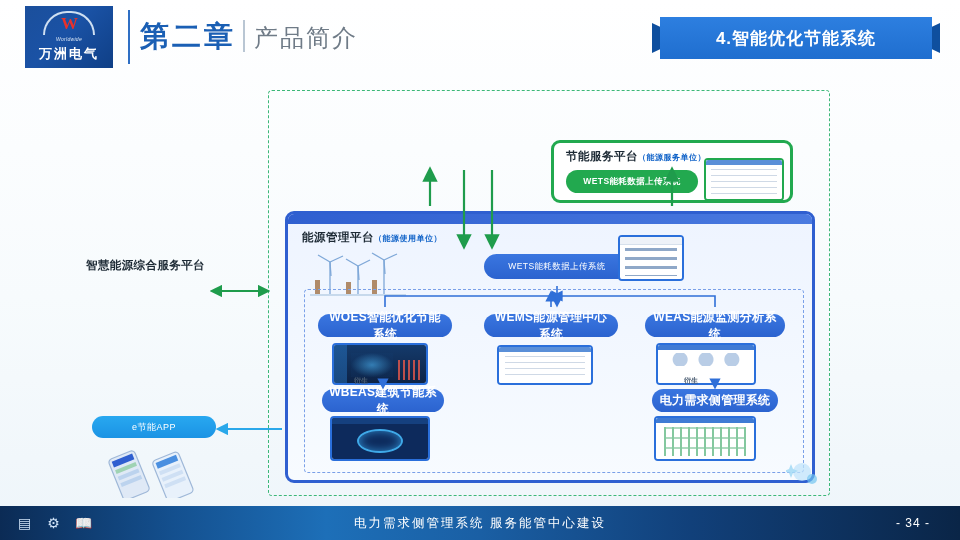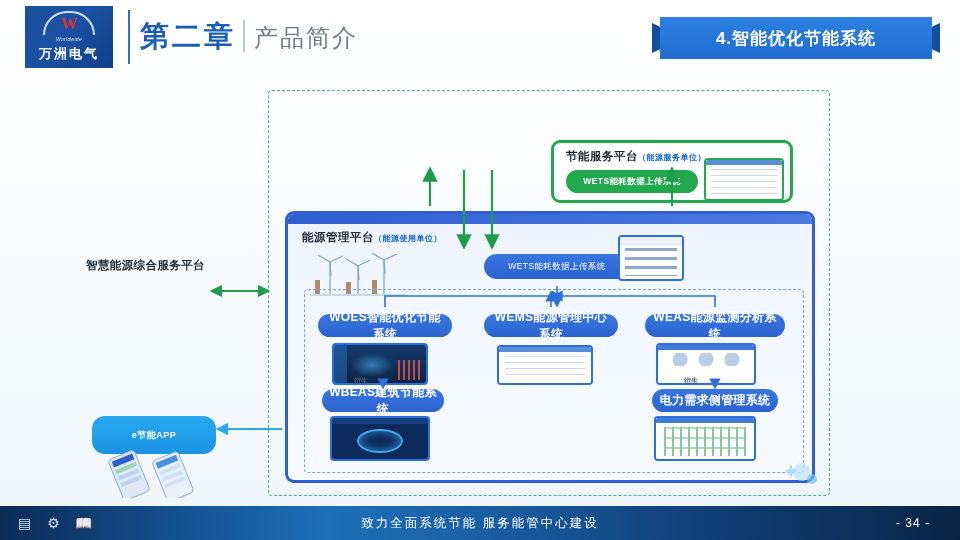--- a/index.html
+++ b/index.html
@@ -239,23 +239,23 @@
     position: absolute; left: 86px; top: 180px;
     font-size: 11.5px; font-weight: bold; color: #1d2a35; letter-spacing: .4px;
   }
   .left-green-pill {
     position: absolute; left: 96px; top: 202px; width: 112px; height: 23px;
     background: linear-gradient(180deg,#2dbd63,#1fa551); border-radius: 5px;
     color: #fff; font-size: 8.2px; font-weight: bold; letter-spacing: .3px;
     display: flex; align-items: center; justify-content: center;
   }
   .left-blue-pill {
-    position: absolute; left: 92px; top: 338px; width: 124px; height: 38px;
+    position: absolute; left: 92px; top: 338px; width: 124px; height: 22px;
     background: linear-gradient(180deg,#28a8f0,#1b93e4); border-radius: 13px;
-    color: #fff; font-size: 9px; font-weight: bold; letter-spacing: .5px;
+    color: #fff; font-size: 9px; font-weight: normal; letter-spacing: .5px;
     display: flex; align-items: center; justify-content: center;
   }
   .phones { position: absolute; left: 98px; top: 368px; width: 120px; height: 52px; }
 
   .arrows { position: absolute; left: 0; top: 0; width: 960px; height: 428px; }
 
   .sparkle {
     position: absolute; right: 140px; bottom: 18px; width: 34px; height: 30px;
     opacity: .9;
   }
@@ -464,17 +464,17 @@
       </svg>
     </div>
   </div>
 
   <div class="footer">
     <div class="footer-icons">
       <span>▤</span>
       <span>⚙</span>
       <span>📖</span>
     </div>
-    <div class="footer-text">致力全面系统节能  服务能管中心建设</div>
+    <div class="footer-text">电力需求侧管理系统  服务能管中心建设</div>
     <div class="footer-page">- 34 -</div>
   </div>
 
 </div>
 
 </body></html>

